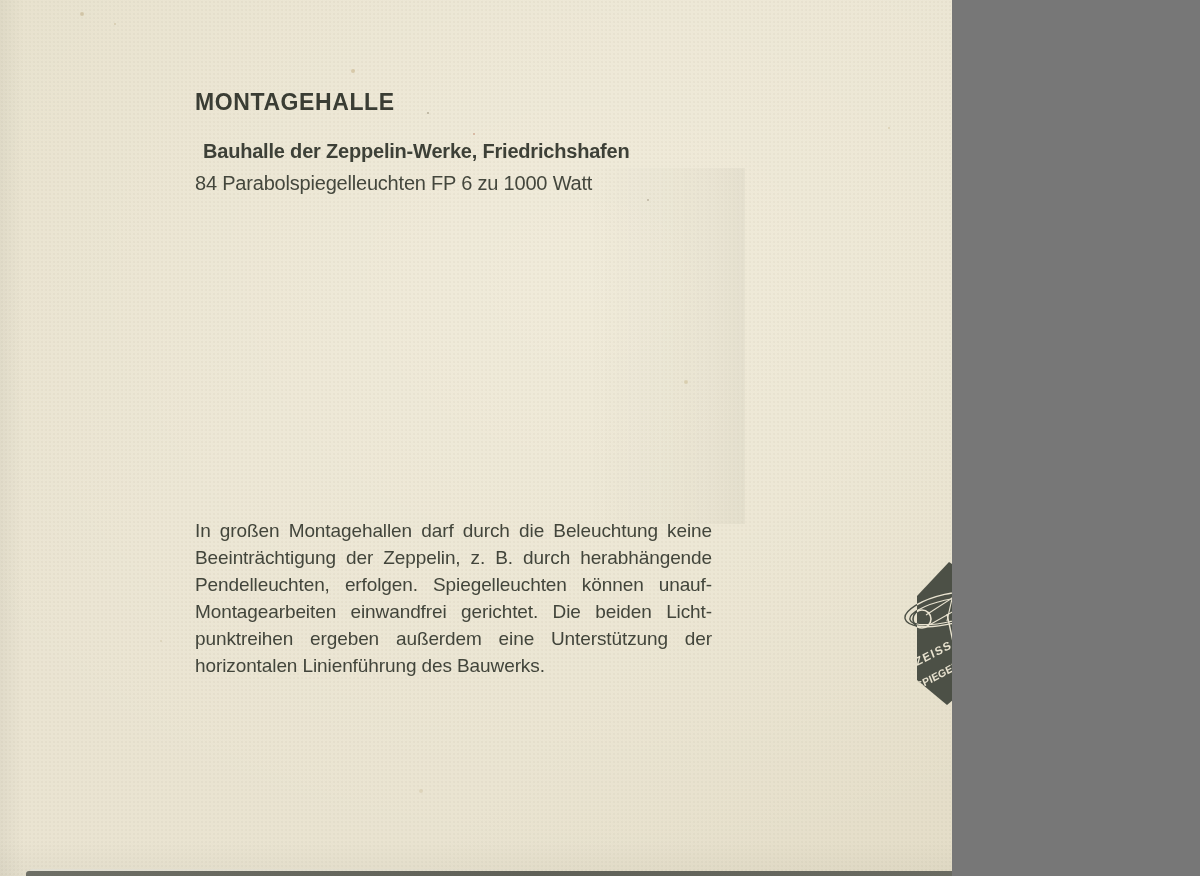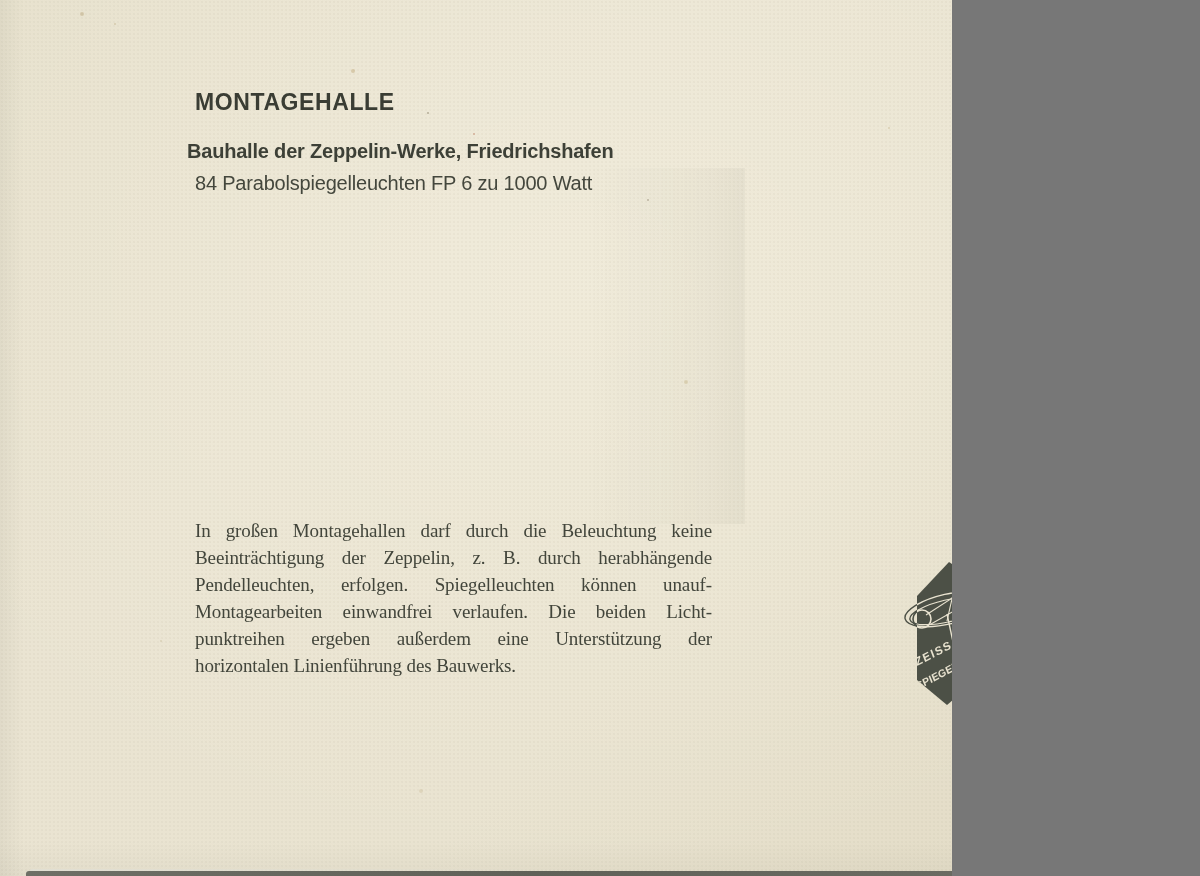--- a/index.html
+++ b/index.html
@@ -43,35 +43,35 @@
       420px 790px 0 1px rgba(160,135,75,0.16),
       980px 300px 0 0 rgba(150,125,70,0.18),
       1150px 520px 0 0 rgba(150,125,70,0.20);
   }
   .title {
     position:absolute; left:195px; top:91px;
     font-size:23px; font-weight:bold; letter-spacing:0.6px; line-height:1;
     color:#3a3d34;
   }
   .sub1 {
-    position:absolute; left:187px; top:141px;
+    position:absolute; left:203px; top:141px;
     font-size:20px; font-weight:bold; letter-spacing:-0.2px; line-height:1;
     color:#3d4037;
   }
   .sub2 {
     position:absolute; left:195px; top:173px;
     font-size:20px; letter-spacing:-0.2px; line-height:1;
     color:#44473d;
   }
   .body-block {
     position:absolute; left:195px; top:517px; width:517px;
     font-size:19px; line-height:27px; letter-spacing:-0.1px;
     color:#42453b;
   }
-  .body-block .jline { text-align:justify; text-align-last:justify;font-family:Liberation Serif, serif; }
+  .body-block .jline { text-align:justify; text-align-last:justify; }
   .body-block .jline.last { text-align:justify; text-align-last:left; }
   .logo-svg { position:absolute; left:898px; top:556px; }
   .logo-svg text { font-family:"Liberation Sans", sans-serif; font-weight:bold; }
   .bottom-edge-dark {
     position:absolute; left:26px; right:0; bottom:0; height:5px;
     background:linear-gradient(to right, #6e6f66, #606158 55%, #6a6b62);
     border-top-left-radius:3px;
   }
   .bottom-edge-light {
     position:absolute; left:30px; bottom:4px; width:552px; height:3px;
@@ -90,21 +90,21 @@
   <div class="specks"></div>
 
   <div class="title">MONTAGEHALLE</div>
   <div class="sub1">Bauhalle der Zeppelin-Werke, Friedrichshafen</div>
   <div class="sub2">84 Parabolspiegelleuchten FP 6 zu 1000 Watt</div>
 
   <div class="body-block">
     <div class="jline">In großen Montagehallen darf durch die Beleuchtung keine</div>
     <div class="jline">Beeinträchtigung der Zeppelin, z. B. durch herabhängende</div>
     <div class="jline">Pendelleuchten, erfolgen. Spiegelleuchten können unauf-</div>
-    <div class="jline">Montagearbeiten einwandfrei verlaufen. Die beiden Licht-</div>
+    <div class="jline">Montagearbeiten einwandfrei gerichtet. Die beiden Licht-</div>
     <div class="jline">punktreihen ergeben außerdem eine Unterstützung der</div>
     <div class="jline last">horizontalen Linienführung des Bauwerks.</div>
   </div>
 
   <svg class="logo-svg" width="112" height="152" viewBox="0 0 112 152">
     <defs>
       <clipPath id="hexclip">
         <polygon points="51,6 95,37 95,110 49,149 19,124 19,40"></polygon>
       </clipPath>
     </defs>

